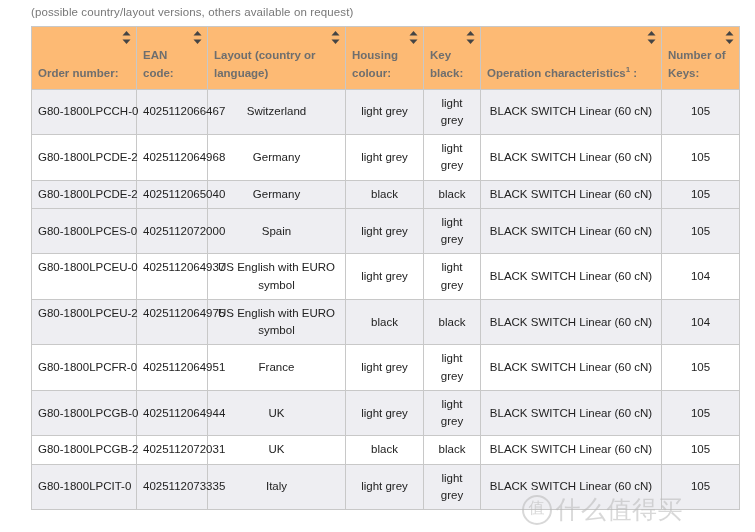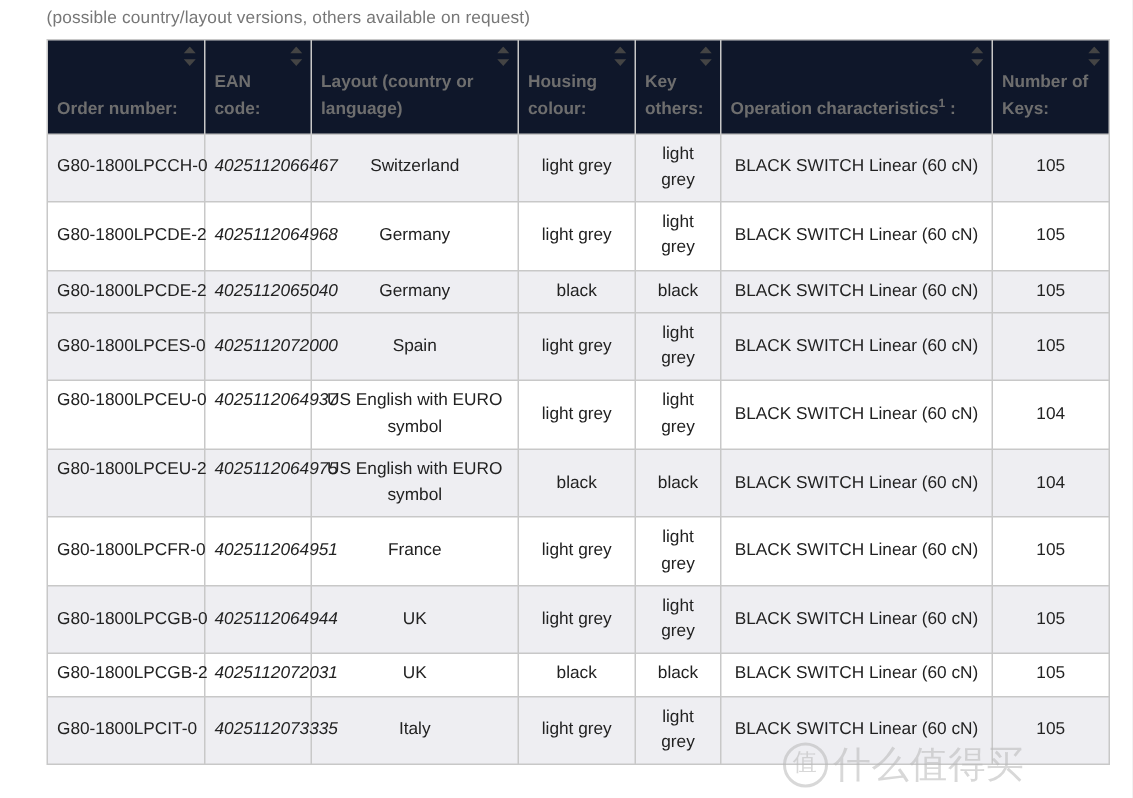--- a/index.html
+++ b/index.html
@@ -44,21 +44,21 @@
   table.spec {
     border-collapse: separate;
     border-spacing: 1px;
     width: 703px;
     table-layout: fixed;
     background: #c8c8c8;
     font-size: 11.5px;
   }
 
   table.spec th {
-    background: #0f172a;
+    background: #fdba74;
     color: #6e6e6e;
     font-weight: bold;
     text-align: left;
     vertical-align: bottom;
     padding: 20px 6px 6px 6px;
     position: relative;
     line-height: 1.55;
     font-size: 11.5px;
     height: 50px;
     box-sizing: border-box;
@@ -84,21 +84,20 @@
   td.ean-cell {
     text-align: left;
     white-space: nowrap;
     padding-left: 5px;
     padding-right: 2px;
     margin-left: 26px;
   }
 
   td.ean-cell {
     padding-left: 4px;
-    font-style: italic;
   }
 
   
   table.spec tr.tall td {
     height: 44px;
     vertical-align: middle;
   }
   table.spec tr.tall td.order-cell,
   table.spec tr.tall td.ean-cell {
     vertical-align: top;
@@ -214,21 +213,21 @@
             <span>Housing colour:</span>
             <span class="sort-icon">
               <svg width="9" height="13" viewBox="0 0 9 13">
                   <polygon points="4.5,0 8.5,4.5 0.5,4.5" fill="#444444"></polygon>
                   <polygon points="4.5,13 8.5,8.5 0.5,8.5" fill="#444444"></polygon>
                 </svg>
             </span>
           </th>
 
           <th>
-            <span>Key others:</span>
+            <span>Key black:</span>
             <span class="sort-icon">
               <svg width="9" height="13" viewBox="0 0 9 13">
                   <polygon points="4.5,0 8.5,4.5 0.5,4.5" fill="#444444"></polygon>
                   <polygon points="4.5,13 8.5,8.5 0.5,8.5" fill="#444444"></polygon>
                 </svg>
             </span>
           </th>
 
           <th>
             <span>Operation characteristics</span><span class="sup">1</span>&nbsp;<span>:</span>

